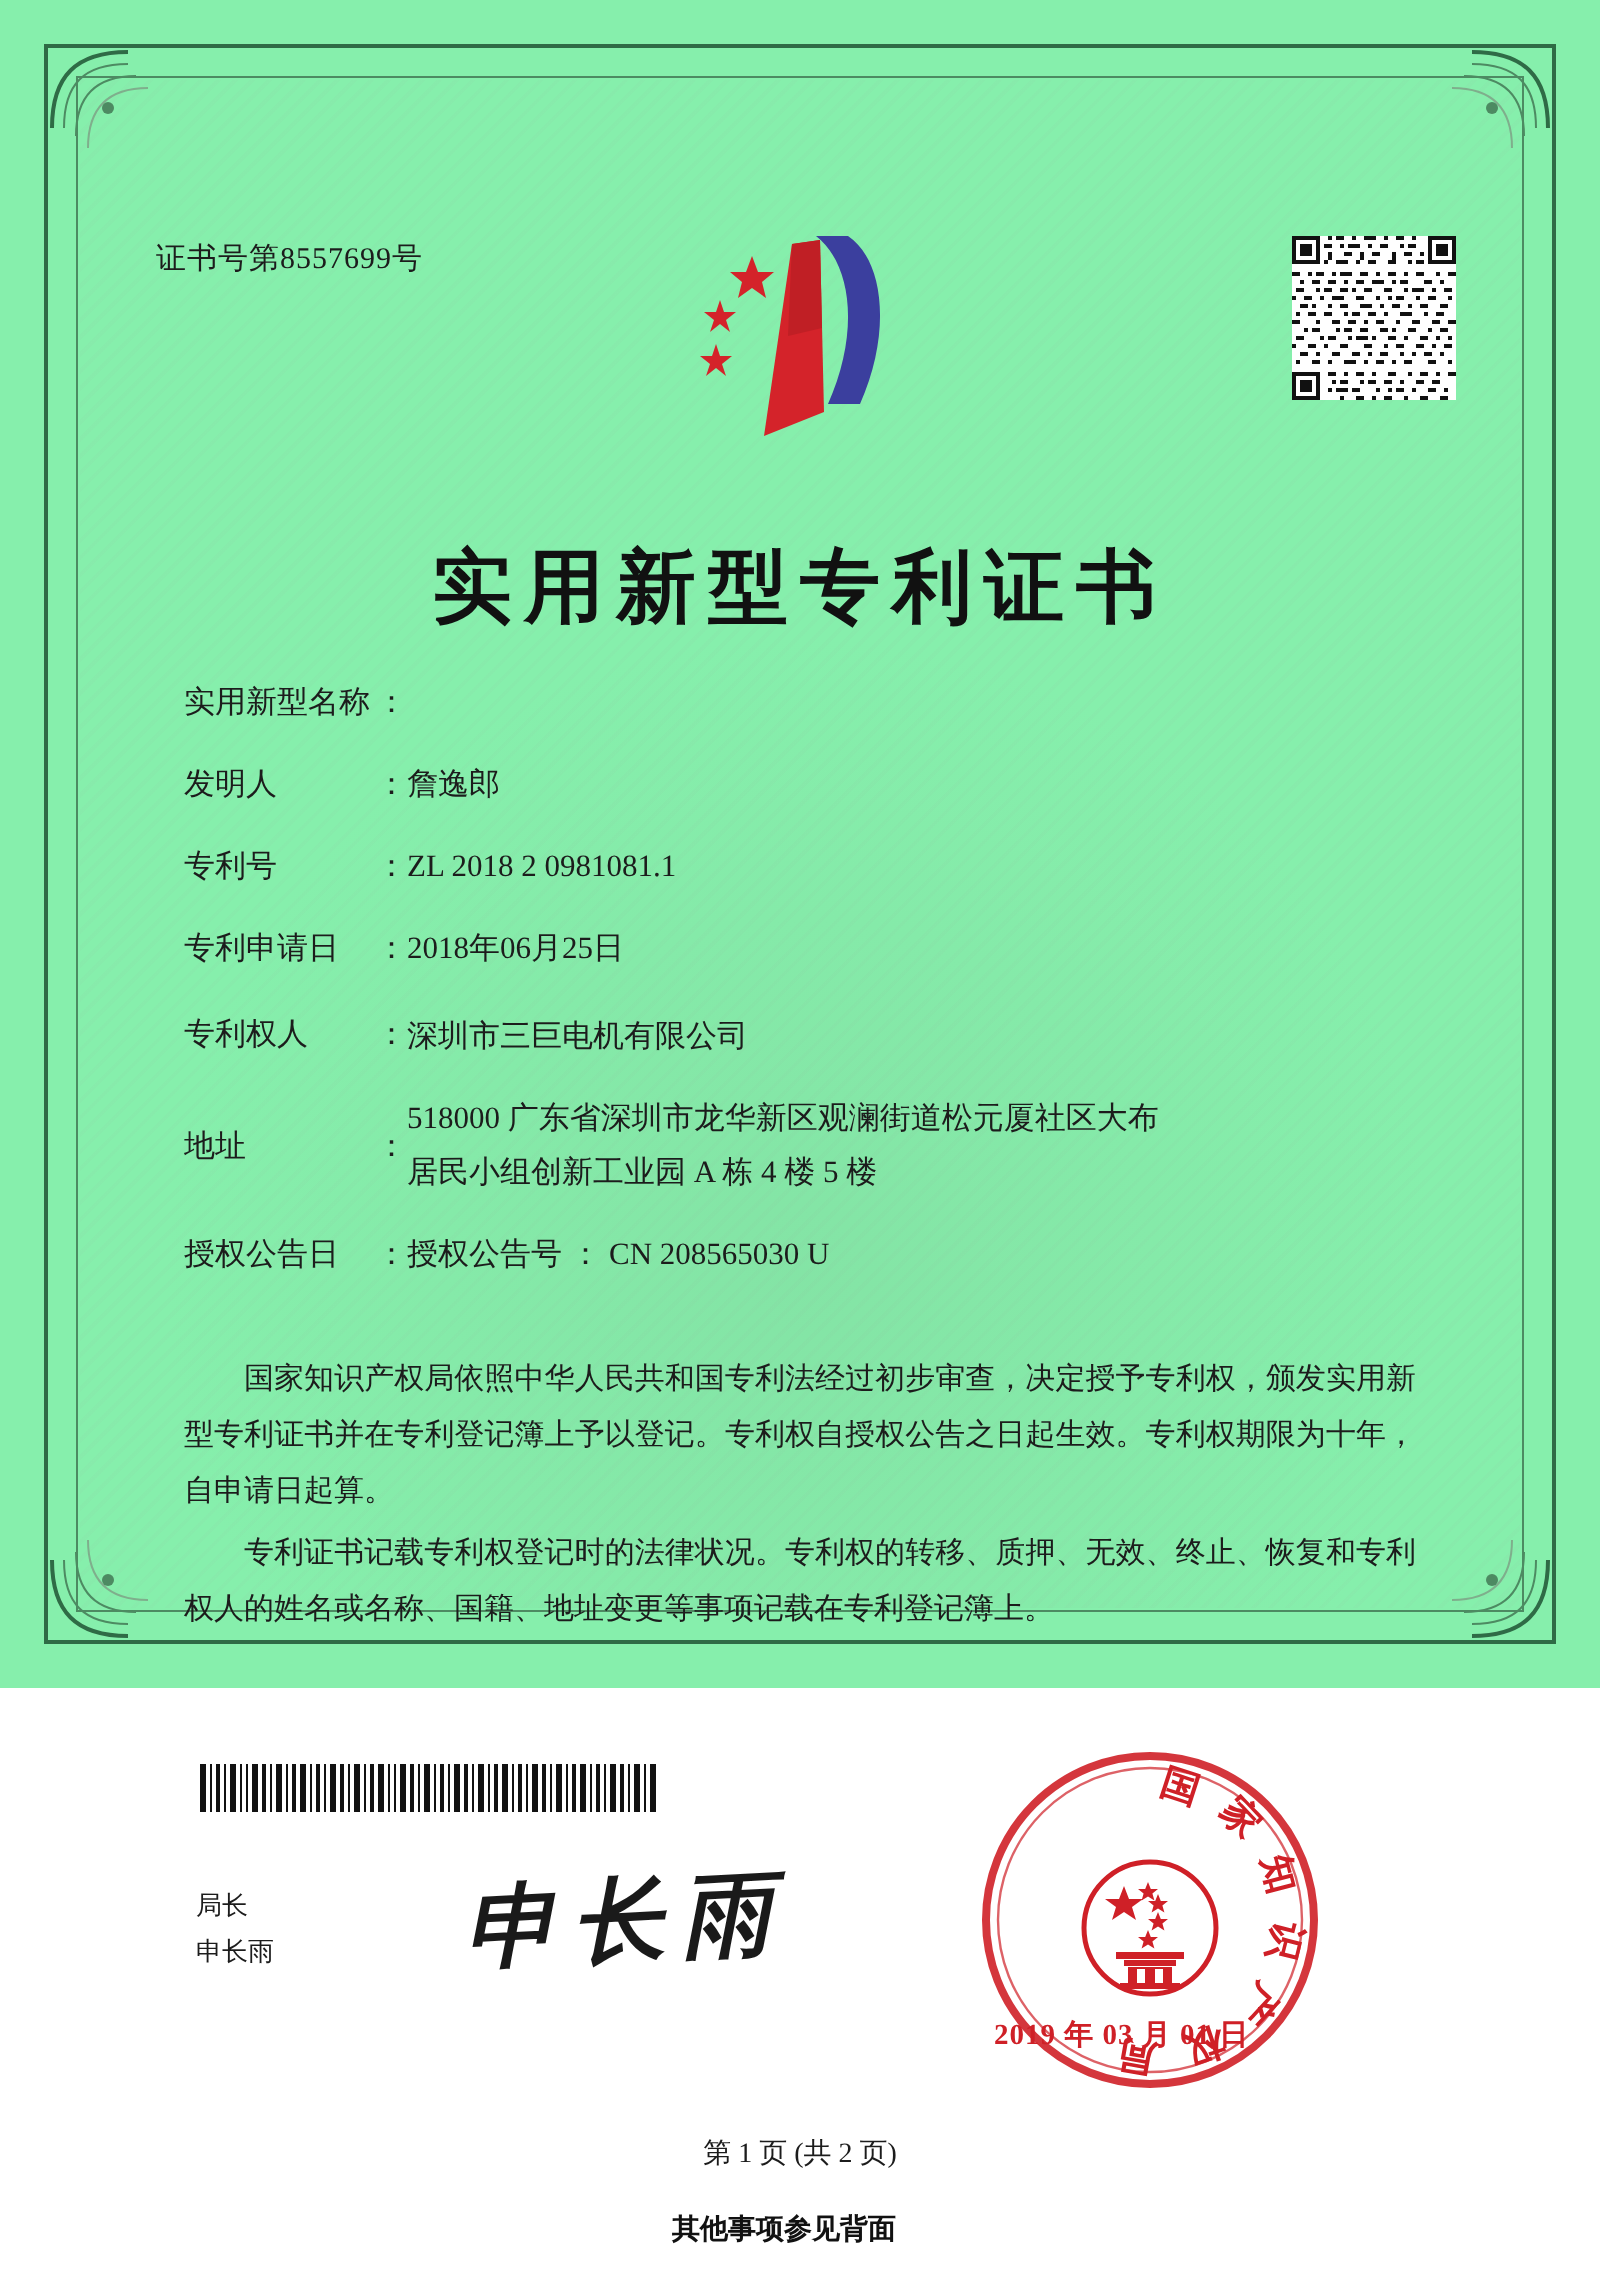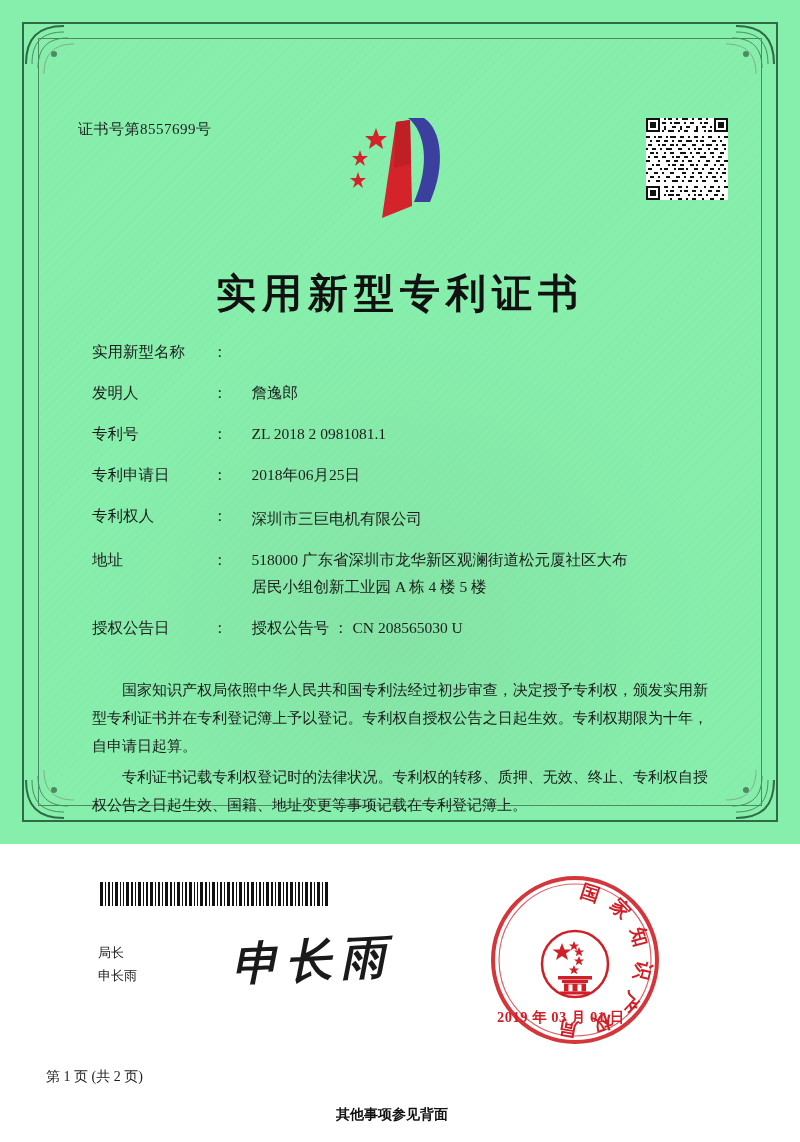--- a/index.html
+++ b/index.html
@@ -109,23 +109,22 @@
   .fields {
     position: absolute;
     left: 92px;
     top: 340px;
     right: 80px;
     font-size: 15.5px;
     line-height: 1.55;
   }
   .frow {
     display: flex;
-    align-items: flex-start;
+    align-items: center;
     margin-bottom: 17px;
-    gap: 24px;
   }
   .flabel {
     width: 96px;
     flex: 0 0 96px;
     white-space: nowrap;
     letter-spacing: 0;
   }
   .flabel.spread {
     display: flex;
     justify-content: space-between;
@@ -211,23 +210,22 @@
     font-size: 14.5px;
     font-weight: bold;
     letter-spacing: 0.5px;
   }
 
   
   .page-no {
     position: absolute;
     left: 0; right: 0;
     top: 1068px;
-    text-align: left;
+    text-align: center;
     font-size: 14px;
-    margin-left: 46px;
   }
   .back-note {
     position: absolute;
     left: 0; right: 16px;
     top: 1106px;
     text-align: center;
     font-size: 14px;
     font-weight: bold;
     color: #111;
   }
@@ -548,21 +546,21 @@
         <span class="dual-label">授权公告号</span>
         <span class="dual-label">：</span>
         <span>CN 208565030 U</span>
       </span>
     </div>
 
   </div>
 
   <div class="paras">
     <p>国家知识产权局依照中华人民共和国专利法经过初步审查，决定授予专利权，颁发实用新型专利证书并在专利登记簿上予以登记。专利权自授权公告之日起生效。专利权期限为十年，自申请日起算。</p>
-    <p>专利证书记载专利权登记时的法律状况。专利权的转移、质押、无效、终止、专利权自授权公告之日起生效、国籍、地址变更等事项记载在专利登记簿上。</p>
+    <p>专利证书记载专利权登记时的法律状况。专利权的转移、质押、无效、终止、恢复和专利权人的姓名或名称、国籍、地址变更等事项记载在专利登记簿上。</p>
   </div>
 
   <div class="barcode">
     <svg width="230" height="24" viewBox="0 0 230 24" shape-rendering="crispEdges">
       <g fill="#111111">
         <rect x="0" y="0" width="3" height="24"></rect>
           <rect x="5" y="0" width="1" height="24"></rect>
         <rect x="8" y="0" width="2" height="24"></rect>
           <rect x="12" y="0" width="1" height="24"></rect>
         <rect x="15" y="0" width="3" height="24"></rect>

